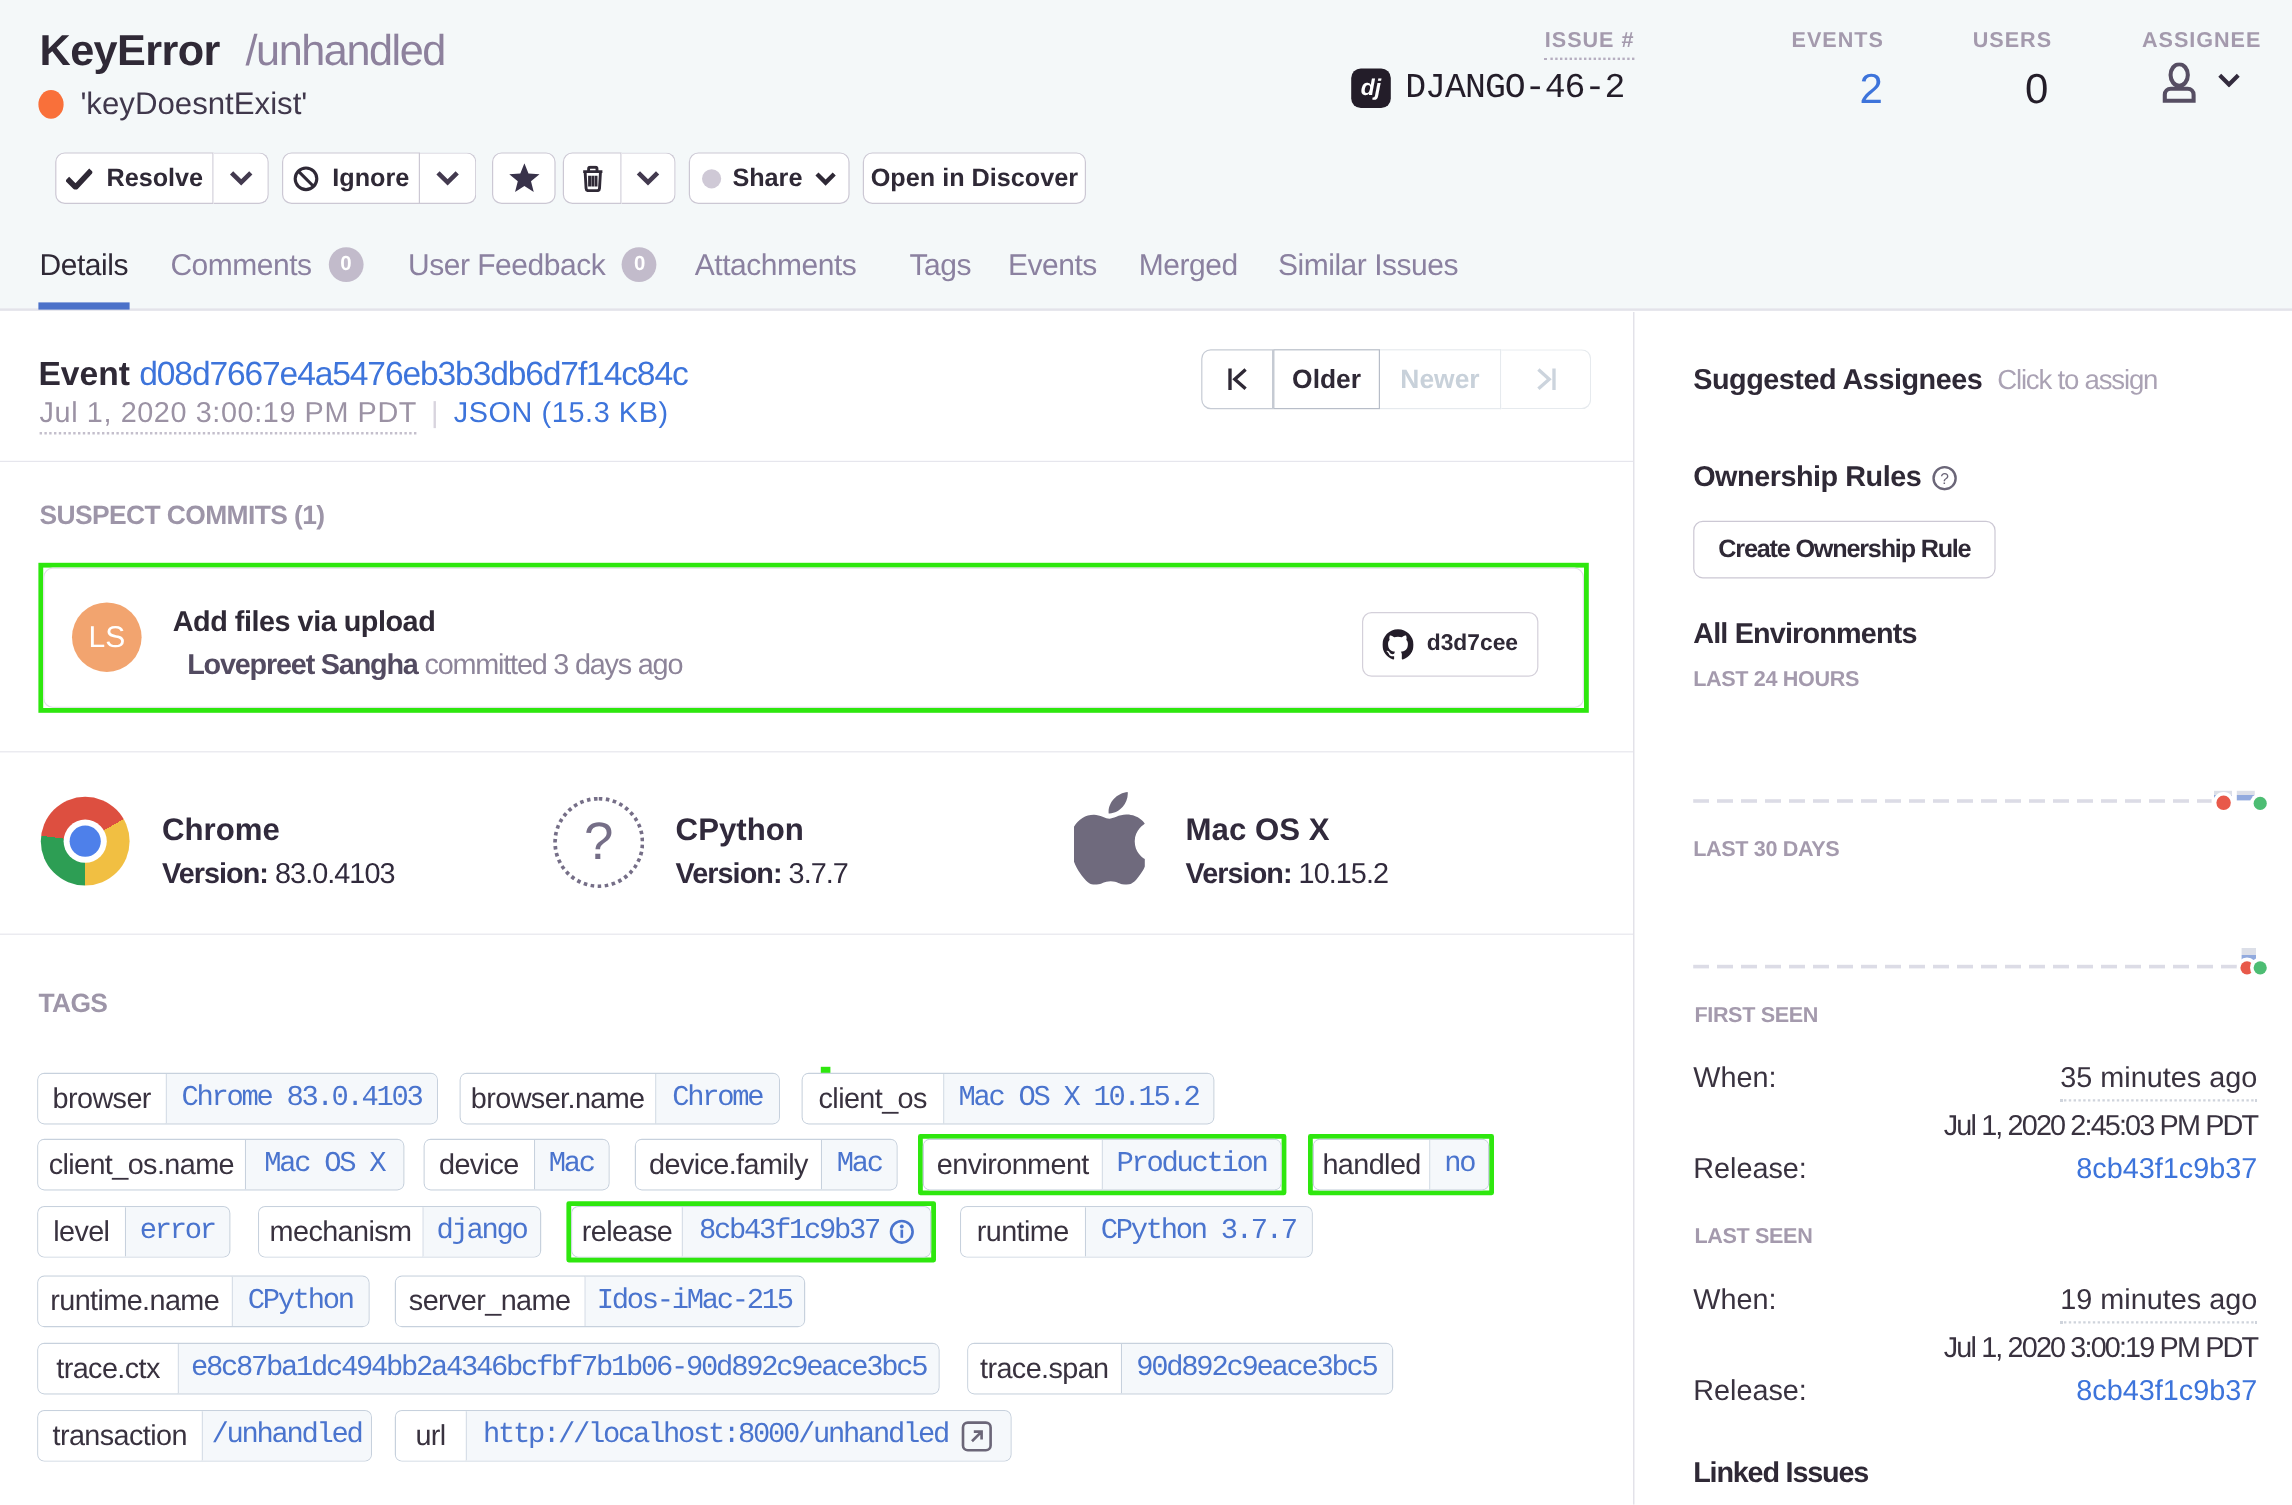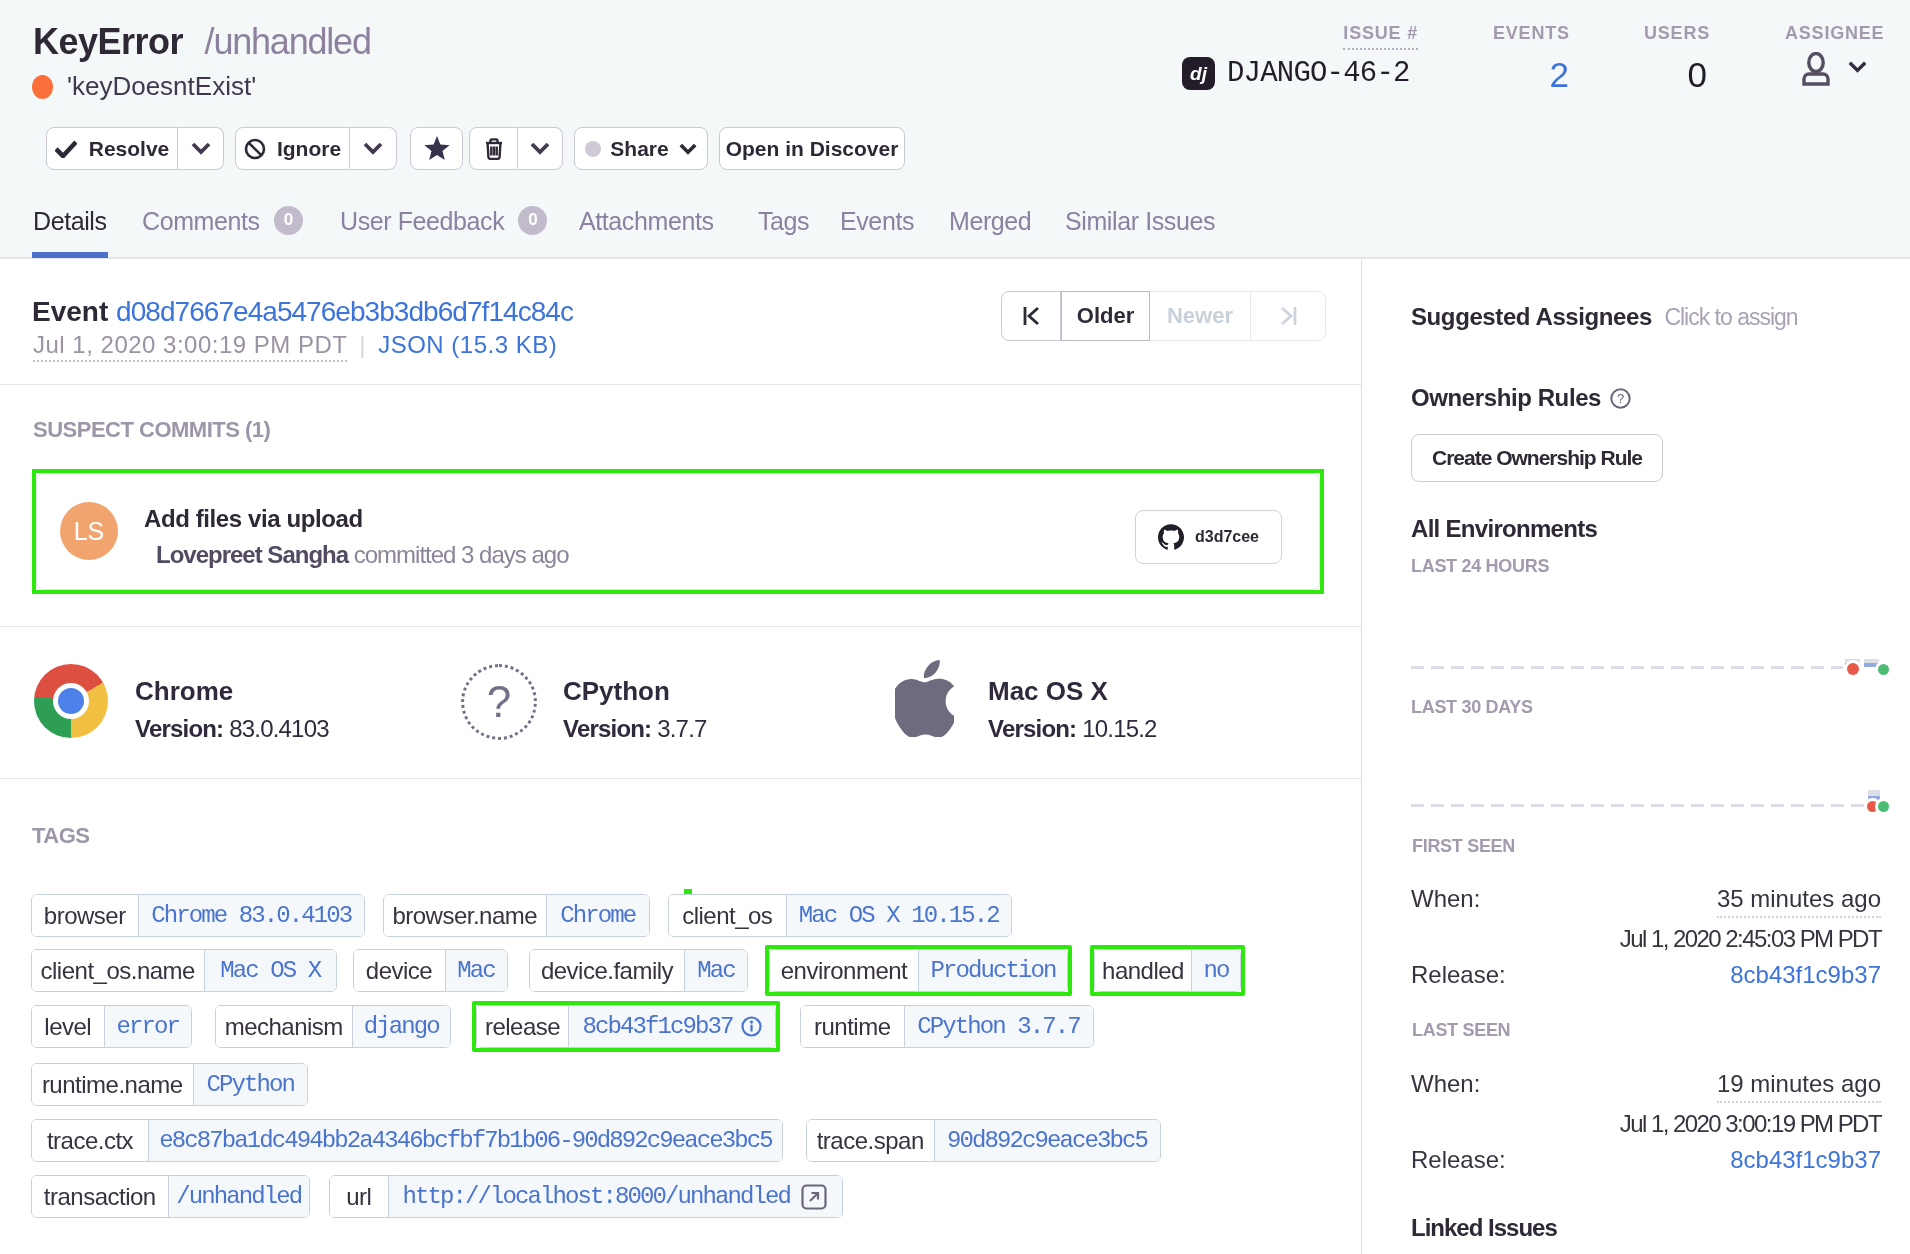--- a/index.html
+++ b/index.html
@@ -70,21 +70,21 @@
 <body>
 <div class="page">
 
   <div class="header"></div>
   <div class="title">KeyError <span class="sub">/unhandled</span></div>
   <div class="msgrow">
       <span class="dot"></span>
       <span class="msg">'keyDoesntExist'</span>
     </div>
 
-  <div class="abs" style="top:23px; left:1182px;">
+  <div class="abs" style="top:23px; left:1126px;">
     <div style="text-align:right; width:236px;">
       <div class="lbl" style="display:inline-block; border-bottom:2px dotted #b6aec0; padding-bottom:4px;">ISSUE #</div>
       <div style="margin-top:7px; display:flex; align-items:center;">
         <span style="width:33px; height:33px; background:#231d29; border-radius:8px; color:#fff; font-size:19px; font-weight:bold; display:inline-flex; align-items:center; justify-content:center; font-style:italic;">dj</span>
         <span style="font-family:'Liberation Mono',monospace; font-size:29px; letter-spacing:-0.8px; margin-left:12px; color:#231d29;">DJANGO-46-2</span>
       </div>
     </div>
   </div>
   <div class="abs stat" style="top:23px; left:1493px; width:76px;">
     <div class="lbl">EVENTS</div>
@@ -208,21 +208,21 @@
   <div class="abs seclabel" style="left:33px; top:417px;">SUSPECT COMMITS (1)</div>
   <div class="commitcard">
     <div class="ccinner">
       <div class="avatar">LS</div>
       <div class="abs" style="left:107px; top:31px; font-size:24px; font-weight:bold; color:#2f2936; letter-spacing:-0.4px;">Add files via upload</div>
       <div class="abs" style="left:119px; top:67px; font-size:24px; color:#8d8499; letter-spacing:-1px;"><b style="color:#534b61;">Lovepreet Sangha</b> committed 3 days ago</div>
       <div class="abs" style="right:37px; top:36px; width:147px; height:54px; border:1.5px solid #d4d0da; border-radius:8px; display:flex; align-items:center; justify-content:center; background:#fff;">
         <svg width="26" height="26" viewBox="0 0 24 24" fill="#231d29" style="margin-right:11px;">
             <path d="M12 .297c-6.63 0-12 5.373-12 12 0 5.303 3.438 9.8 8.205 11.385.6.113.82-.258.82-.577 0-.285-.01-1.04-.015-2.04-3.338.724-4.042-1.61-4.042-1.61C4.422 18.07 3.633 17.7 3.633 17.7c-1.087-.744.084-.729.084-.729 1.205.084 1.838 1.236 1.838 1.236 1.07 1.835 2.809 1.305 3.495.998.108-.776.417-1.305.76-1.605-2.665-.3-5.466-1.332-5.466-5.93 0-1.31.465-2.38 1.235-3.22-.135-.303-.54-1.523.105-3.176 0 0 1.005-.322 3.3 1.23.96-.267 1.98-.399 3-.405 1.02.006 2.04.138 3 .405 2.28-1.552 3.285-1.23 3.285-1.23.645 1.653.24 2.873.12 3.176.765.84 1.23 1.91 1.23 3.22 0 4.61-2.805 5.625-5.475 5.92.42.36.81 1.096.81 2.22 0 1.606-.015 2.896-.015 3.286 0 .315.21.69.825.57C20.565 22.092 24 17.592 24 12.297c0-6.627-5.373-12-12-12"></path>
           </svg>
-        <span style="font-size:16px; font-weight:bold;">d3d7cee</span>
+        <span style="font-size:19px; font-weight:bold;">d3d7cee</span>
       </div>
     </div>
   </div>
 
   <div class="abs" style="left:34px; top:664px; width:74px; height:74px; border-radius:50%; background:conic-gradient(#dd4f40 0 60deg, #f1bf42 60deg 180deg, #2d9e54 180deg 277deg, #dd4f40 277deg 360deg);"></div>
   <div class="abs" style="left:53px; top:683px; width:36px; height:36px; border-radius:50%; background:#fff;"></div>
   <div class="abs" style="left:58px; top:688px; width:26px; height:26px; border-radius:50%; background:#4e80ea;"></div>
   <div class="abs" style="left:135px; top:676px;">
     <div class="ctxname">Chrome</div>
     <div class="ctxver"><b>Version:</b> 83.0.4103</div>
@@ -307,20 +307,24 @@
     <span class="pill">
         <span class="k" style="width:102.5px;">runtime</span>
         <span class="v" style="width:189px;">CPython 3.7.7</span>
       </span>
   </div>
   <div class="tagrow" style="top:1063px;">
     <span class="pill" style="margin-right:20.5px;">
         <span class="k" style="width:160.5px;">runtime.name</span>
         <span class="v" style="width:114.5px;">CPython</span>
       </span>
+    <span class="pill" style="margin-right:24.5px;">
+        <span class="k" style="width:157px;">server_name</span>
+        <span class="v" style="width:183px;">Idos-iMac-215</span>
+      </span>
   </div>
   <div class="tagrow" style="top:1119px;">
     <span class="pill" style="margin-right:23px;">
         <span class="k" style="width:116px;">trace.ctx</span>
         <span class="v" style="width:634px;">e8c87ba1dc494bb2a4346bcfbf7b1b06-90d892c9eace3bc5</span>
       </span>
     <span class="pill">
         <span class="k" style="width:126.5px;">trace.span</span>
         <span class="v" style="width:226px;">90d892c9eace3bc5</span>
       </span>

